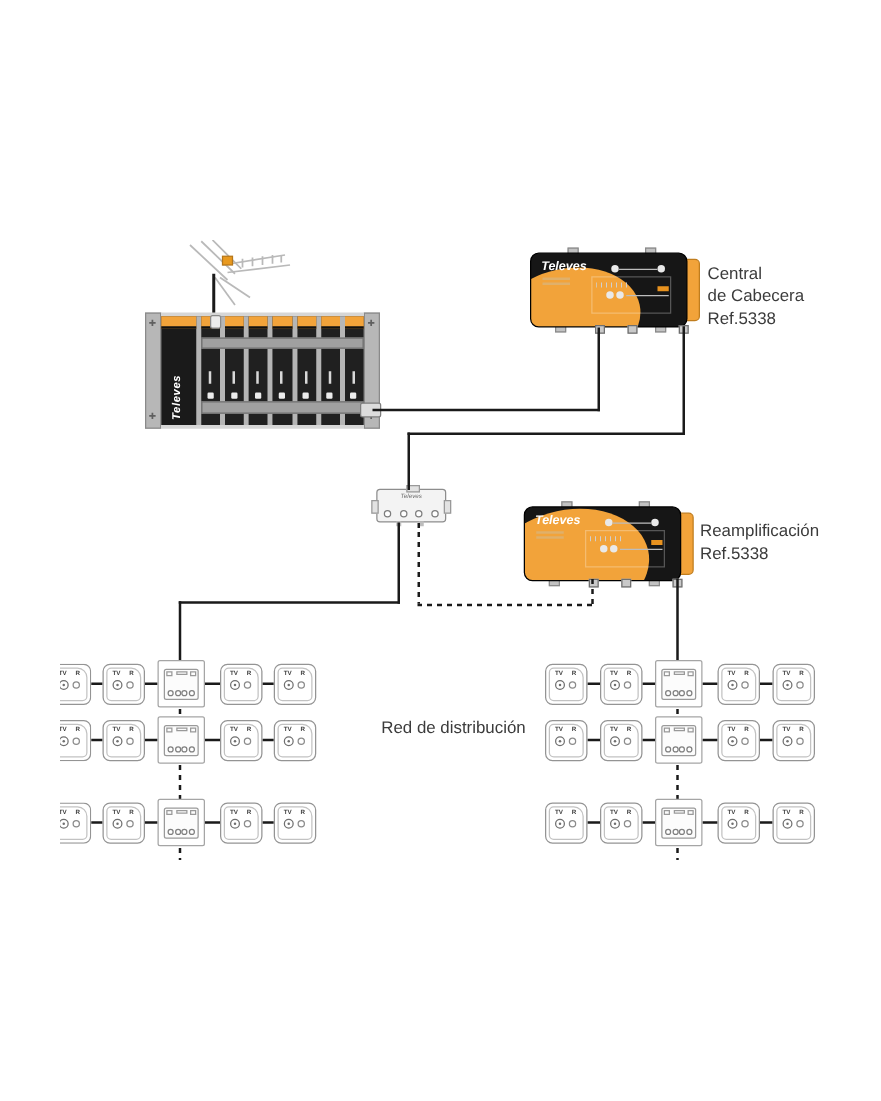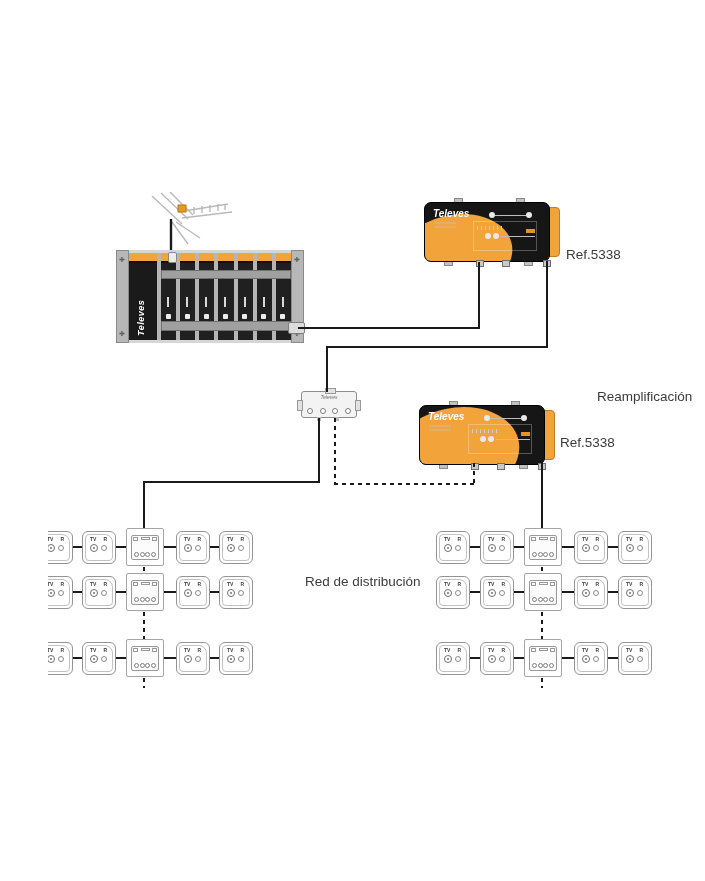--- a/index.html
+++ b/index.html
@@ -187,20 +187,24 @@
       <div class="amp-dot" style="left:60px;top:30px;"></div>
       <div class="amp-dot" style="left:68px;top:30px;"></div>
       <div class="amp-hline" style="left:76px;top:33px;width:34px;"></div>
       <div class="amp-ticks"></div>
       <div class="amp-tag"></div>
     </div>
     <div class="amp-port" style="left:52px;"></div>
     <div class="amp-port" style="left:78px;"></div>
     <div class="amp-port" style="left:119px;"></div>
   </div>
+  <div class="dev-label" style="left:566px;top:210px;">
+    <div>Central</div>
+    <div>de Cabecera</div>
+  </div>
   <div class="dev-label" style="left:566px;top:246px;">Ref.5338</div>
 
   <div class="amp" style="left:419px;top:405px;">
     <div class="amp-tabtop" style="left:30px;"></div>
     <div class="amp-tabtop" style="left:92px;"></div>
     <div class="amp-tabbot" style="left:20px;"></div>
     <div class="amp-tabbot" style="left:100px;"></div>
     <div class="amp-orange-tab"></div>
     <div class="amp-body">
       <div class="amp-swoosh" style="width:130px;height:92px;"></div>
@@ -216,21 +220,21 @@
       <div class="amp-dot" style="left:60px;top:30px;"></div>
       <div class="amp-dot" style="left:68px;top:30px;"></div>
       <div class="amp-hline" style="left:76px;top:33px;width:34px;"></div>
       <div class="amp-ticks"></div>
       <div class="amp-tag"></div>
     </div>
     <div class="amp-port" style="left:52px;"></div>
     <div class="amp-port" style="left:78px;"></div>
     <div class="amp-port" style="left:119px;"></div>
   </div>
-  <div class="dev-label" style="left:560px;top:388px;margin-left:37px;">Reamplificación</div>
+  <div class="dev-label" style="left:560px;top:416px;">Reamplificación</div>
   <div class="dev-label" style="left:560px;top:434px;">Ref.5338</div>
 
   <div class="splitter">
     <div class="sp-nub"></div>
     <div class="sp-ear l"></div>
     <div class="sp-ear r"></div>
     <div class="sp-brand">Televes</div>
     <div class="sp-ports">
         <i></i>
         <i></i>

